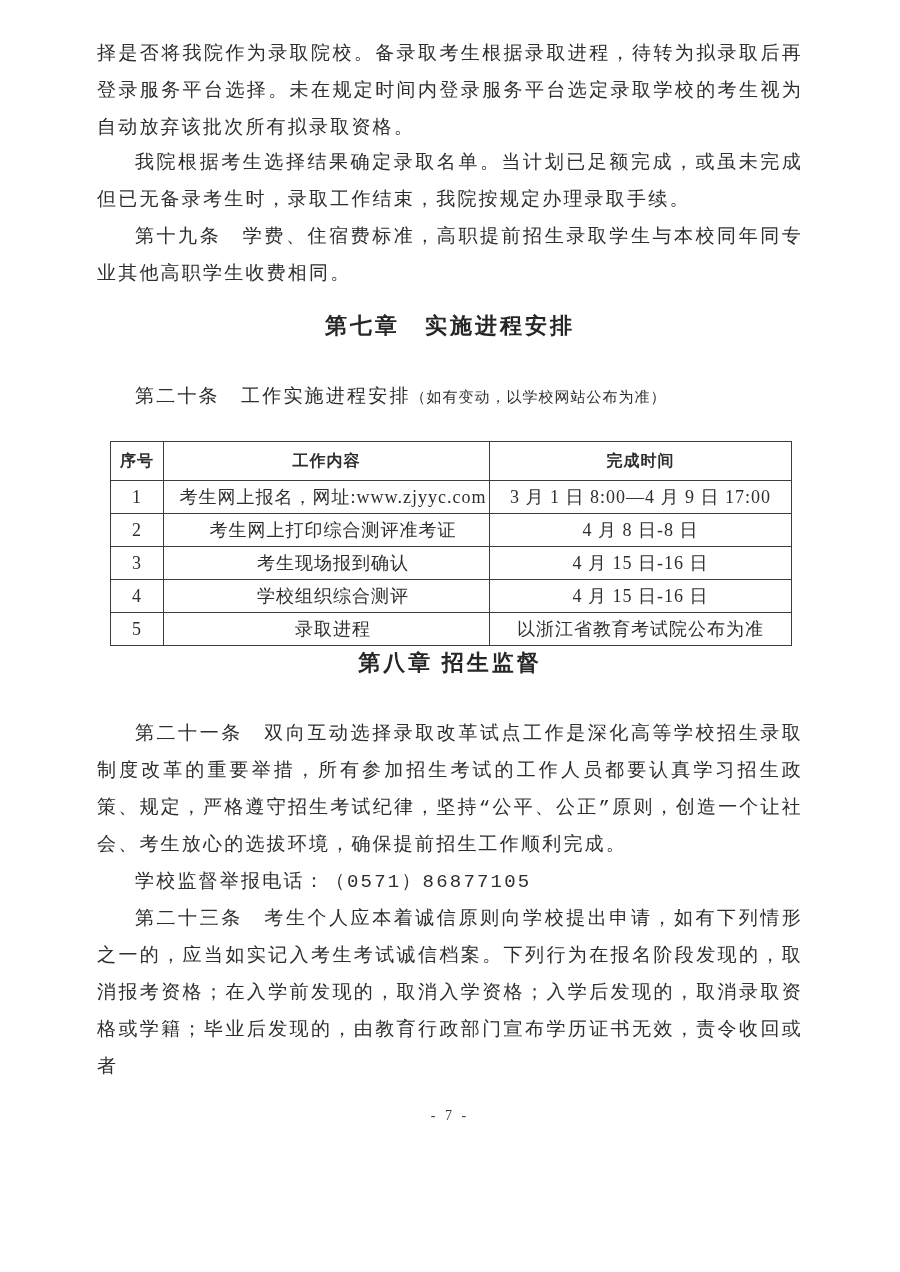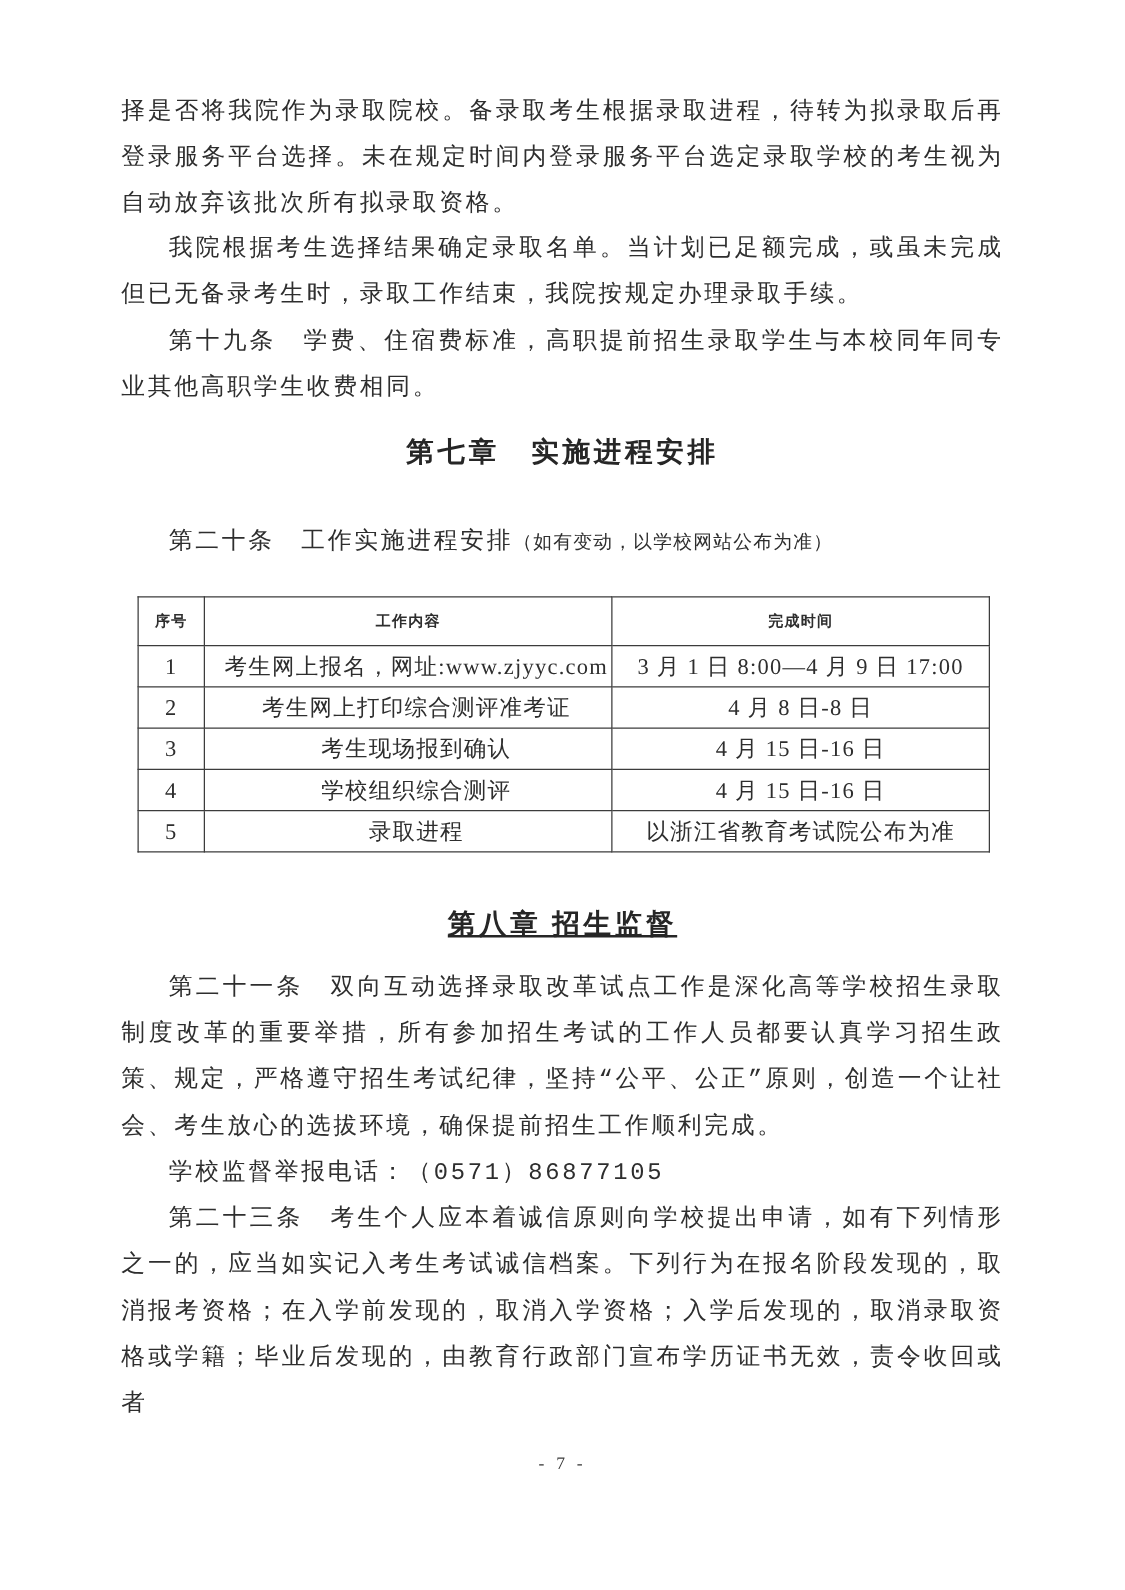--- a/index.html
+++ b/index.html
@@ -9,42 +9,42 @@
   }
   .page {
     position: relative;
     width: 900px;
     height: 1272px;
     margin: 0 auto;
     background: #ffffff;
     font-family: "Liberation Serif", "DejaVu Serif", serif;
     color: #2e2e2e;
     box-sizing: border-box;
-    padding: 70px 97px 0 97px;
+    padding: 34px 97px 0 97px;
     overflow: hidden;
   }
   p.body {
     margin: 0;
     font-size: 19px;
     line-height: 37px;
     letter-spacing: 2.2px;
     text-align: justify;
     text-justify: inter-ideograph;
   }
   p.body.indent { text-indent: 2em; font-family: Liberation Mono, monospace; }
   h2.chapter {
     margin: 0;
     text-align: center;
     font-size: 22px;
     font-weight: bold;
     letter-spacing: 3px;
     color: #262626;
   }
   h2.ch7 { margin-top: 16px; line-height: 34px; }
-  h2.ch8 { margin-top: 40px; line-height: 34px; text-decoration: underline; }
+  h2.ch8 { line-height: 34px; }
   p.article-intro { margin-top: 36px; }
   .note {
     font-size: 15px;
     letter-spacing: 1px;
   }
   table.schedule {
     border-collapse: collapse;
     margin: 24px 0 0 13px;
     width: 681px;
     table-layout: fixed;
@@ -54,21 +54,21 @@
   table.schedule th, table.schedule td {
     border: 1px solid #3c3c3c;
     box-sizing: border-box;
     letter-spacing: 1px;
     padding: 0;
   }
   table.schedule th {
     height: 39px;
     font-weight: bold;
     text-align: center;
-    font-size: 12px;
+    font-size: 16px;
   }
   table.schedule td {
     height: 33px;
     text-align: center;
   }
   table.schedule td.content {
     text-align: center;
     padding-left: 13px;
   }
   col.c-no { width: 53px; }
@@ -132,19 +132,19 @@
       <tr>
         <td>5</td>
         <td class="content">录取进程</td>
         <td>以浙江省教育考试院公布为准</td>
       </tr>
     </tbody>
   </table>
 
   <h2 class="chapter ch8">第八章 招生监督</h2>
 
-  <p class="body indent" style="margin-top:16px">第二十一条　双向互动选择录取改革试点工作是深化高等学校招生录取制度改革的重要举措，所有参加招生考试的工作人员都要认真学习招生政策、规定，严格遵守招生考试纪律，坚持“公平、公正”原则，创造一个让社会、考生放心的选拔环境，确保提前招生工作顺利完成。</p>
+  <p class="body indent" style="margin-top:36px">第二十一条　双向互动选择录取改革试点工作是深化高等学校招生录取制度改革的重要举措，所有参加招生考试的工作人员都要认真学习招生政策、规定，严格遵守招生考试纪律，坚持“公平、公正”原则，创造一个让社会、考生放心的选拔环境，确保提前招生工作顺利完成。</p>
   <p class="body indent">学校监督举报电话：（0571）86877105</p>
   <p class="body indent">第二十三条　考生个人应本着诚信原则向学校提出申请，如有下列情形之一的，应当如实记入考生考试诚信档案。下列行为在报名阶段发现的，取消报考资格；在入学前发现的，取消入学资格；入学后发现的，取消录取资格或学籍；毕业后发现的，由教育行政部门宣布学历证书无效，责令收回或者</p>
 
   <div class="pageno">- 7 -</div>
 
 </div>
 
 </body></html>

